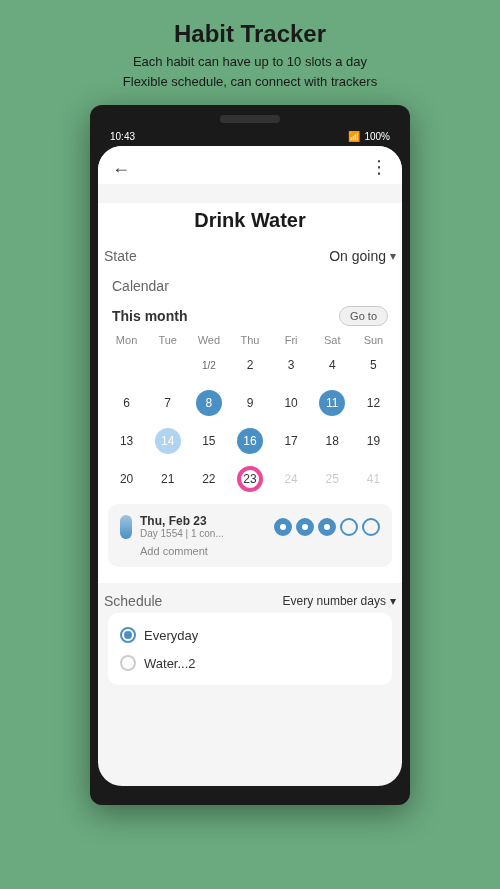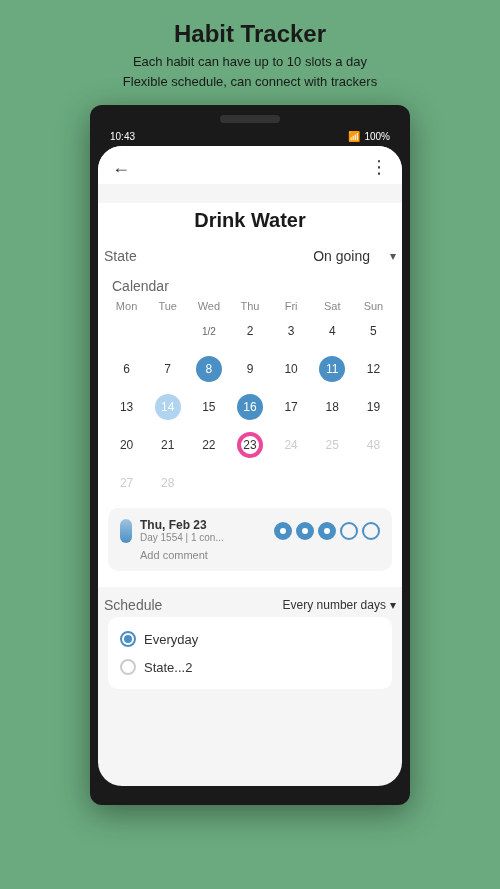--- a/index.html
+++ b/index.html
@@ -95,21 +95,21 @@
       padding: 6px 6px;
       background: #fff;
     }
     .state-label {
       font-size: 14px;
       color: #666;
     }
     .state-value {
       display: flex;
       align-items: center;
-      gap: 20px;
+      gap: 4px;
       font-size: 14px;
       color: #333;
       font-weight: 500;
     }
     .dropdown-arrow {
       font-size: 12px;
       color: #555;
     }
     .calendar-label {
       padding: 8px 14px 4px;
@@ -337,20 +337,24 @@
       <span class="state-label">State</span>
       <div class="state-value">
         <span>On going</span>
         <span class="dropdown-arrow">▾</span>
       </div>
     </div>
 
     <div class="calendar-label">Calendar</div>
 
     <div class="calendar-section">
+      <div class="calendar-header">
+        <span class="month-label">This month</span>
+        <button class="goto-btn">Go to</button>
+      </div>
       <div class="calendar-grid">
 
         <div class="day-headers">
           <div class="day-header">Mon</div>
           <div class="day-header">Tue</div>
           <div class="day-header">Wed</div>
           <div class="day-header">Thu</div>
           <div class="day-header">Fri</div>
           <div class="day-header">Sat</div>
           <div class="day-header">Sun</div>
@@ -441,47 +445,24 @@
           <div class="cal-cell today-circle">
               <div class="day-num">23</div>
             </div>
           <div class="cal-cell faded">
               <div class="day-num">24</div>
             </div>
           <div class="cal-cell faded">
               <div class="day-num">25</div>
             </div>
           <div class="cal-cell faded">
-              <div class="day-num">48</div>
-            </div>
-        </div>
-
-        <div class="cal-row">
-          <div class="cal-cell faded">
-              <div class="day-num">27</div>
-            </div>
-          <div class="cal-cell faded">
-              <div class="day-num">28</div>
-            </div>
-          <div class="cal-cell empty">
-              <div class="day-num"></div>
-            </div>
-          <div class="cal-cell empty">
-              <div class="day-num"></div>
-            </div>
-          <div class="cal-cell empty">
-              <div class="day-num"></div>
-            </div>
-          <div class="cal-cell empty">
-              <div class="day-num"></div>
-            </div>
-          <div class="cal-cell empty">
-              <div class="day-num"></div>
-            </div>
-        </div>
+              <div class="day-num">41</div>
+            </div>
+        </div>
+
       </div>
 
       <div class="day-info-card">
         <div class="day-info-top">
           <div class="water-icon"></div>
           <div class="day-info-text">
             <div class="day-info-date">Thu, Feb 23</div>
             <div class="day-info-sub">Day 1554 | 1 con...</div>
           </div>
           <div class="slot-icons">
@@ -519,19 +500,19 @@
     <div class="sched-options">
       <div class="sched-option">
         <div class="radio-outer">
           <div class="radio-inner"></div>
         </div>
         <span>Everyday</span>
       </div>
       <div class="sched-option">
         <div class="radio-outer" style="border-color:#ccc;">
         </div>
-        <span>State...2</span>
+        <span>Water...2</span>
       </div>
     </div>
 
     <div class="bottom-peek"></div>
   </div>
 </div>
 
 </body></html>

